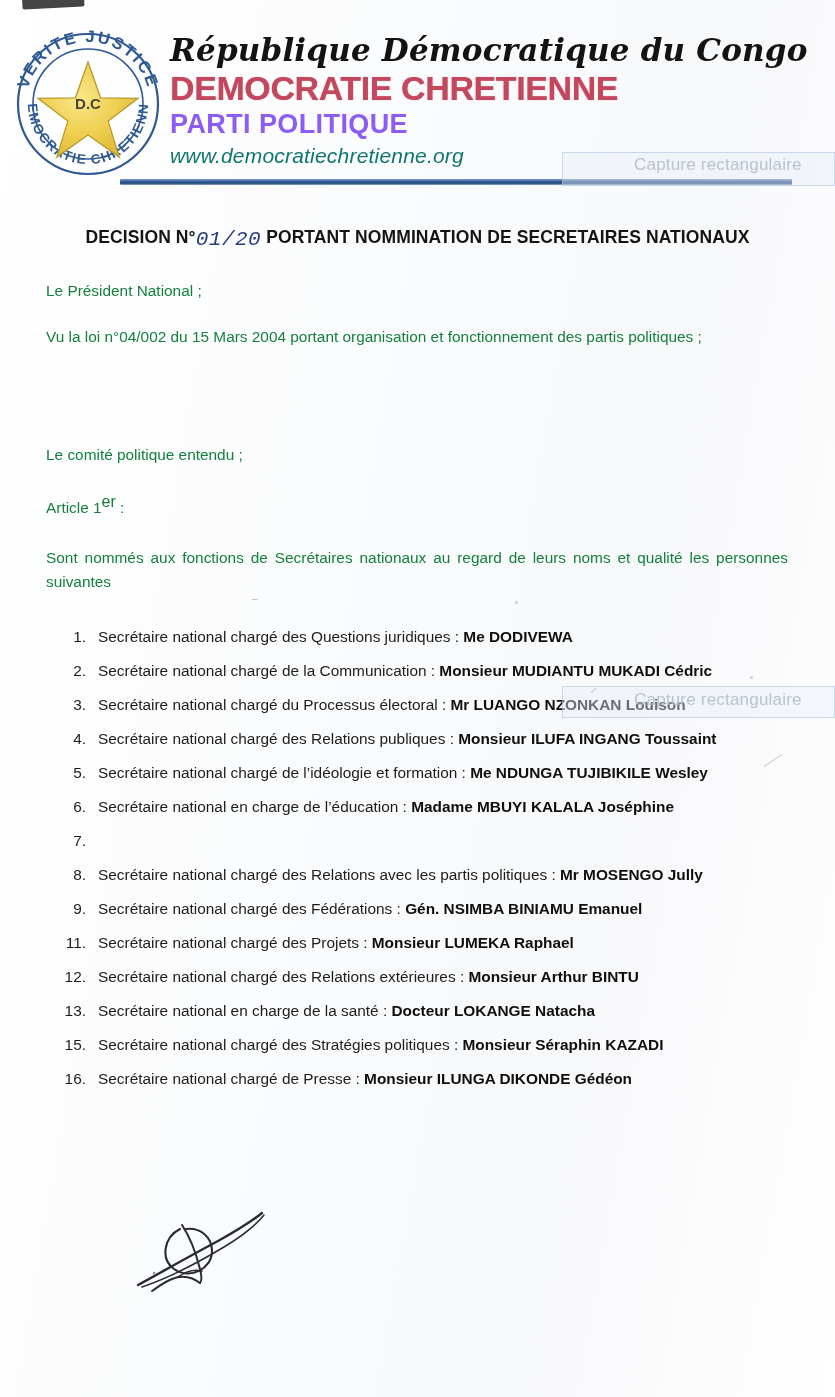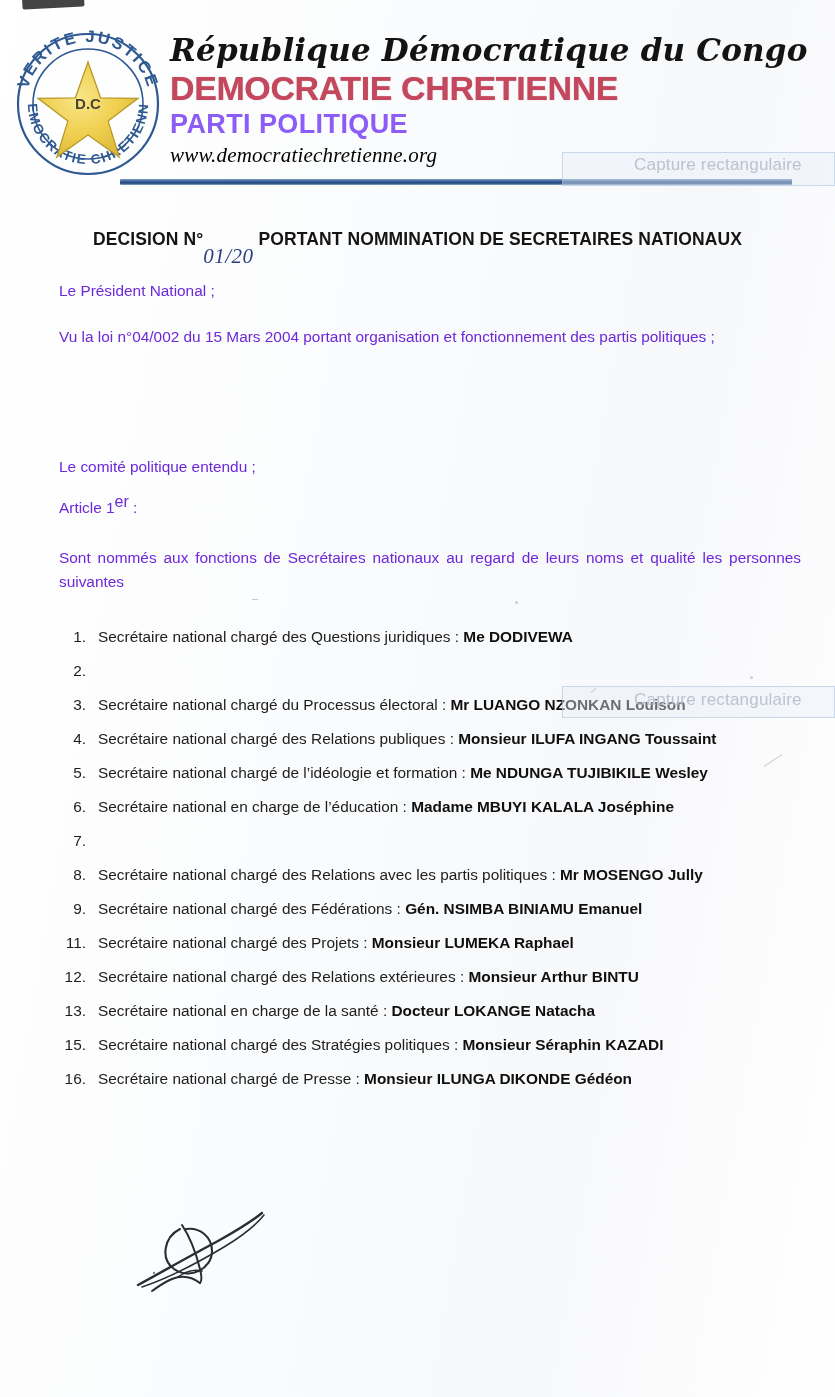--- a/index.html
+++ b/index.html
@@ -95,25 +95,25 @@
     font-family: "Liberation Sans", sans-serif;
     font-weight: 700;
     font-size: 27px;
     letter-spacing: .4px;
     color: #8b5cf6;
     line-height: 1.05;
     white-space: nowrap;
   }
   .line-web {
     margin-top: 5px;
-    font-family: Liberation Serif, serif;
+    font-family: Liberation Sans, sans-serif;
     font-style: italic;
     font-size: 21px;
     letter-spacing: .2px;
-    color: #000000;
+    color: #0f766e;
     line-height: 1.1;
     white-space: nowrap;
   }
 
   .header-rule {
     position: absolute;
     left: 120px;
     top: 179px;
     width: 672px;
     height: 6px;
@@ -128,43 +128,43 @@
     top: 226px;
     width: 835px;
     text-align: center;
     font-weight: 700;
     font-size: 17.5px;
     letter-spacing: .1px;
     color: #141414;
     white-space: nowrap;
   }
   .handwrite {
-    font-family: Liberation Serif, serif;
+    font-family: Liberation Mono, monospace;
     font-style: italic;
     font-weight: 400;
     color: #2a3d80;
     font-size: 21px;
     letter-spacing: .5px;
     position: relative;
-    top: 18px;
+    top: 2px;
   }
 
   .para {
     position: absolute;
-    left: 59px;
+    left: 46px;
     width: 742px;
     font-size: 15.4px;
     line-height: 1.55;
-    color: #6d28d9;
+    color: #15803d;
     text-align: justify;
   }
   .para.p1 { top: 279px; }
   .para.p2 { top: 325px; }
   .para.p3 { top: 397px; }
-  .para.p4 { top: 443px; margin-top: 12px; }
+  .para.p4 { top: 443px; }
   .para.p5 { top: 490px; }
   .para.p6 { top: 538px; margin-top: 8px; }
 
   .sup { font-size: 16px; vertical-align: super; }
 
   
   .nom-list {
     position: absolute;
     left: 50px;
     top: 628px;
@@ -293,20 +293,21 @@
 
   <div class="para p6">Sont nommés aux fonctions de Secrétaires nationaux au regard de leurs noms et qualité les personnes suivantes</div>
 
   <ol class="nom-list">
       <li class="nom-item">
         <span class="nom-num">1.</span>
         <span><span class="nom-role">Secrétaire national chargé des Questions juridiques : </span><span class="nom-name">Me DODIVEWA</span></span>
       </li>
       <li class="nom-item">
         <span class="nom-num">2.</span>
+        <span><span class="nom-role">Secrétaire national chargé de la Communication : </span><span class="nom-name">Monsieur MUDIANTU MUKADI Cédric</span></span>
       </li>
       <li class="nom-item">
         <span class="nom-num">3.</span>
         <span><span class="nom-role">Secrétaire national chargé du Processus électoral : </span><span class="nom-name">Mr LUANGO NZONKAN Louison</span></span>
       </li>
       <li class="nom-item">
         <span class="nom-num">4.</span>
         <span><span class="nom-role">Secrétaire national chargé des Relations publiques : </span><span class="nom-name">Monsieur ILUFA INGANG Toussaint</span></span>
       </li>
       <li class="nom-item">

